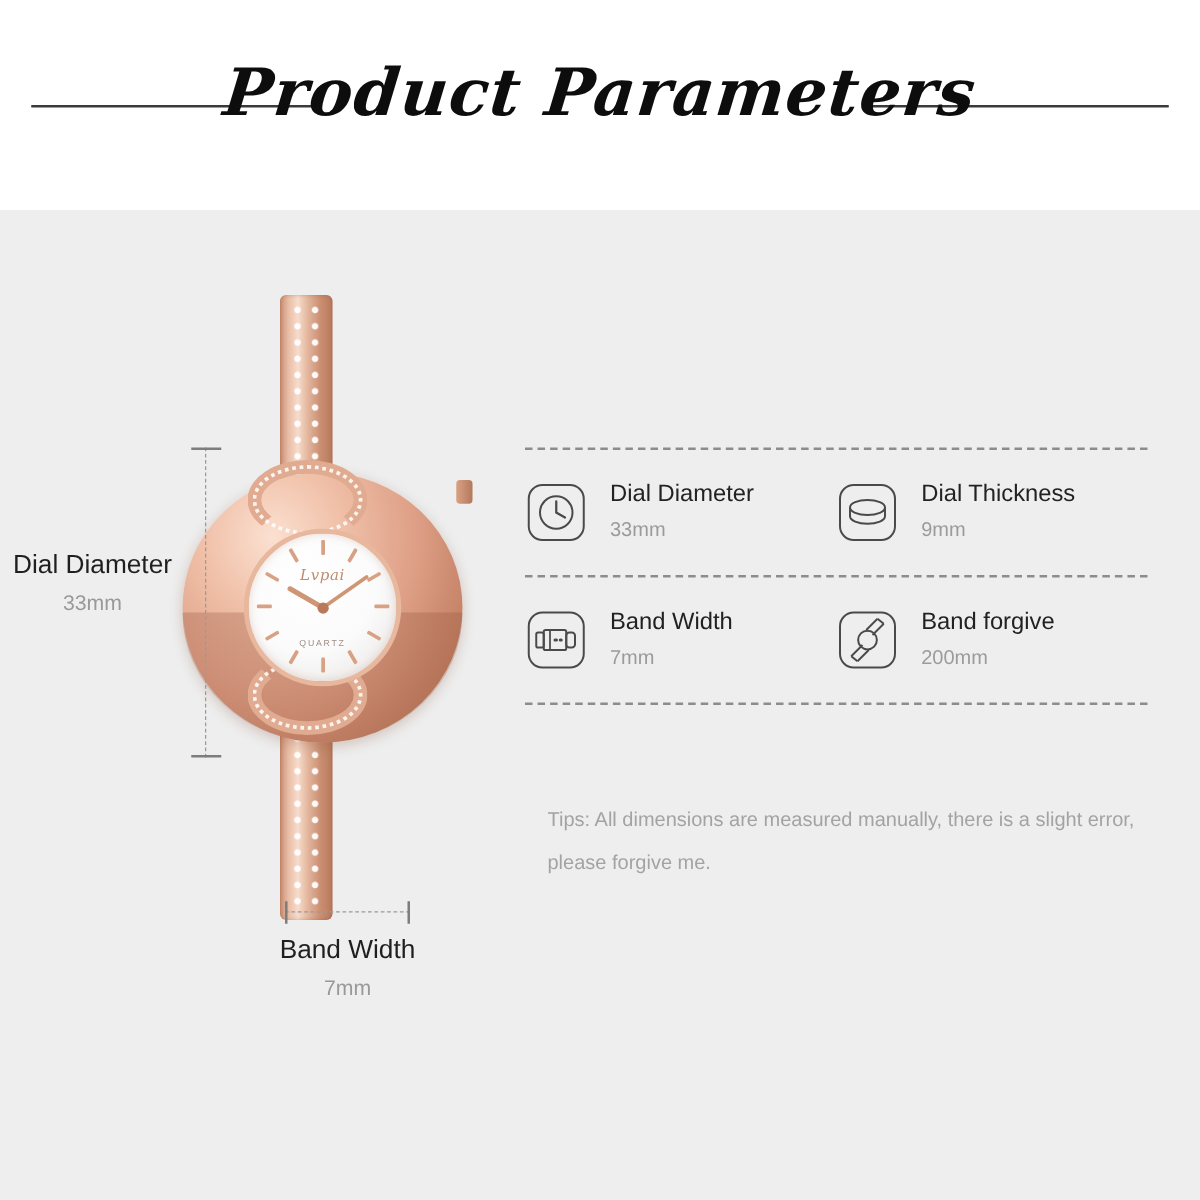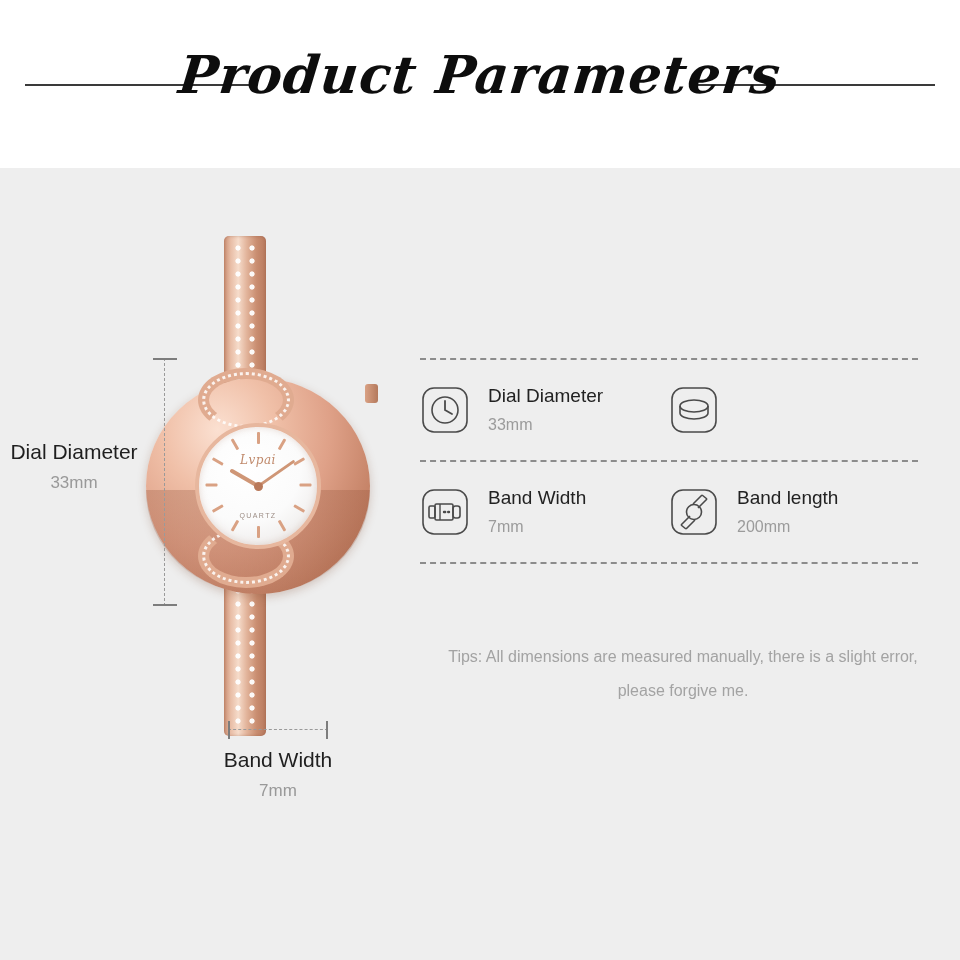--- a/index.html
+++ b/index.html
@@ -315,21 +315,20 @@
   }
 
   .tips {
     position: absolute;
     left: 438px;
     top: 640px;
     width: 490px;
     font-size: 16px;
     line-height: 2.1;
     color: #a3a3a3;
-    text-align: center;
   }
 </style>
 </head>
 <body>
 
 <div class="page">
 
   <div class="header">
     <div class="header-rule left"></div>
     <div class="header-rule right"></div>
@@ -415,20 +414,24 @@
       </div>
 
       <div class="spec-item">
         <div class="spec-icon">
           <svg width="50" height="50" viewBox="0 0 50 50" fill="none" stroke="#4a4a4a" stroke-width="1.6">
             <rect x="3" y="3" width="44" height="44" rx="11"></rect>
             <ellipse cx="25" cy="21" rx="14" ry="6"></ellipse>
             <path d="M11 21 L11 28 C11 31.3 17.3 34 25 34 C32.7 34 39 31.3 39 28 L39 21"></path>
           </svg>
         </div>
+        <div class="spec-text">
+          <div class="name">Dial Thickness</div>
+          <div class="val">9mm</div>
+        </div>
       </div>
     </div>
 
     <div class="sep"></div>
 
     <div class="spec-row">
 
       <div class="spec-item">
         <div class="spec-icon">
           <svg width="50" height="50" viewBox="0 0 50 50" fill="none" stroke="#4a4a4a" stroke-width="1.6">
@@ -453,21 +456,21 @@
             <path d="M12 38 L21 29"></path>
             <path d="M17 42 L26 33"></path>
             <path d="M12 38 L17 42"></path>
             <path d="M29 21 L38 12"></path>
             <path d="M24 17 L33 8"></path>
             <path d="M33 8 L38 12"></path>
             <circle cx="25" cy="25" r="7.5"></circle>
           </svg>
         </div>
         <div class="spec-text">
-          <div class="name">Band length</div>
+          <div class="name">Band forgive</div>
           <div class="val">200mm</div>
         </div>
       </div>
     </div>
 
     <div class="sep"></div>
   </div>
 
   <div class="tips">
     <div>Tips: All dimensions are measured manually, there is a slight error,</div>

